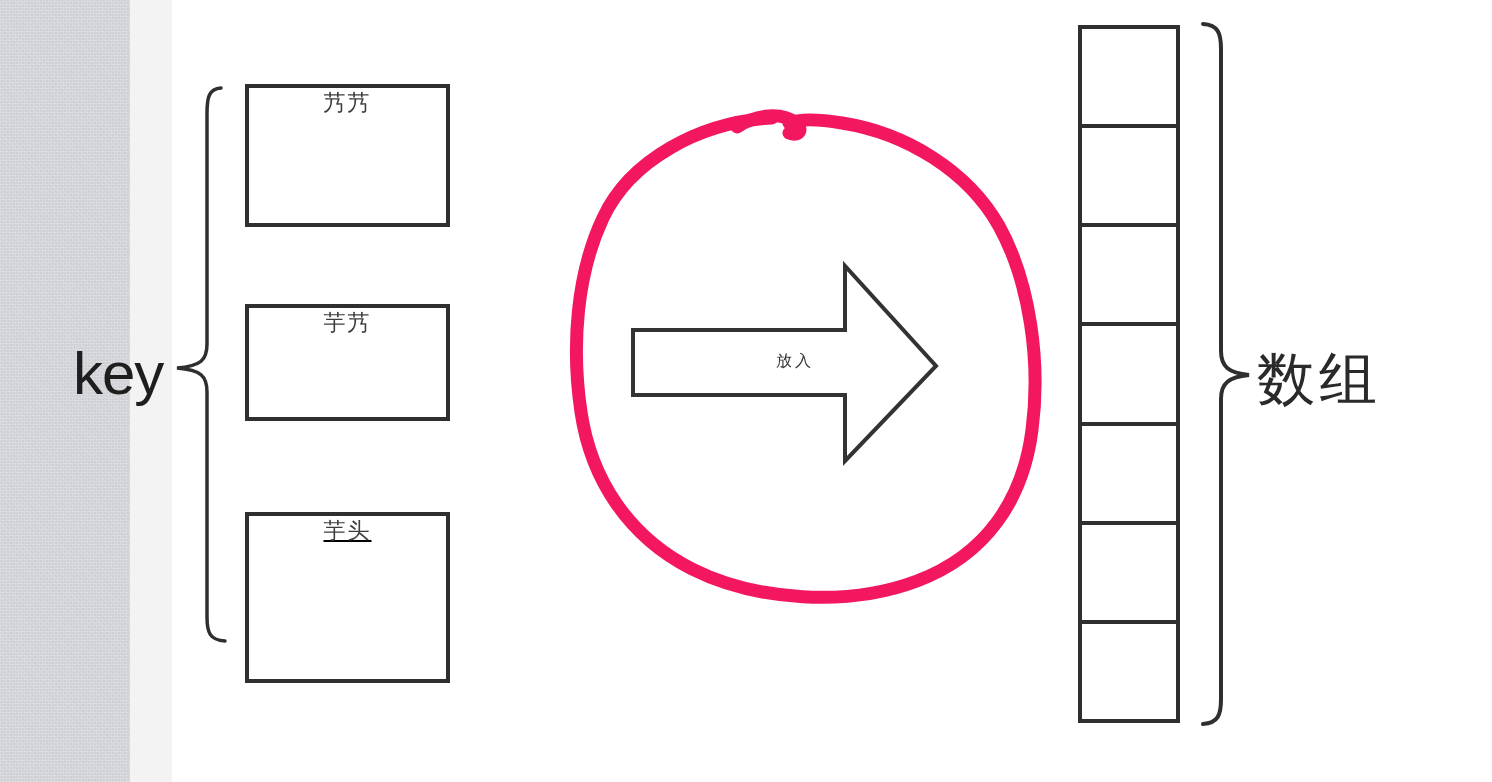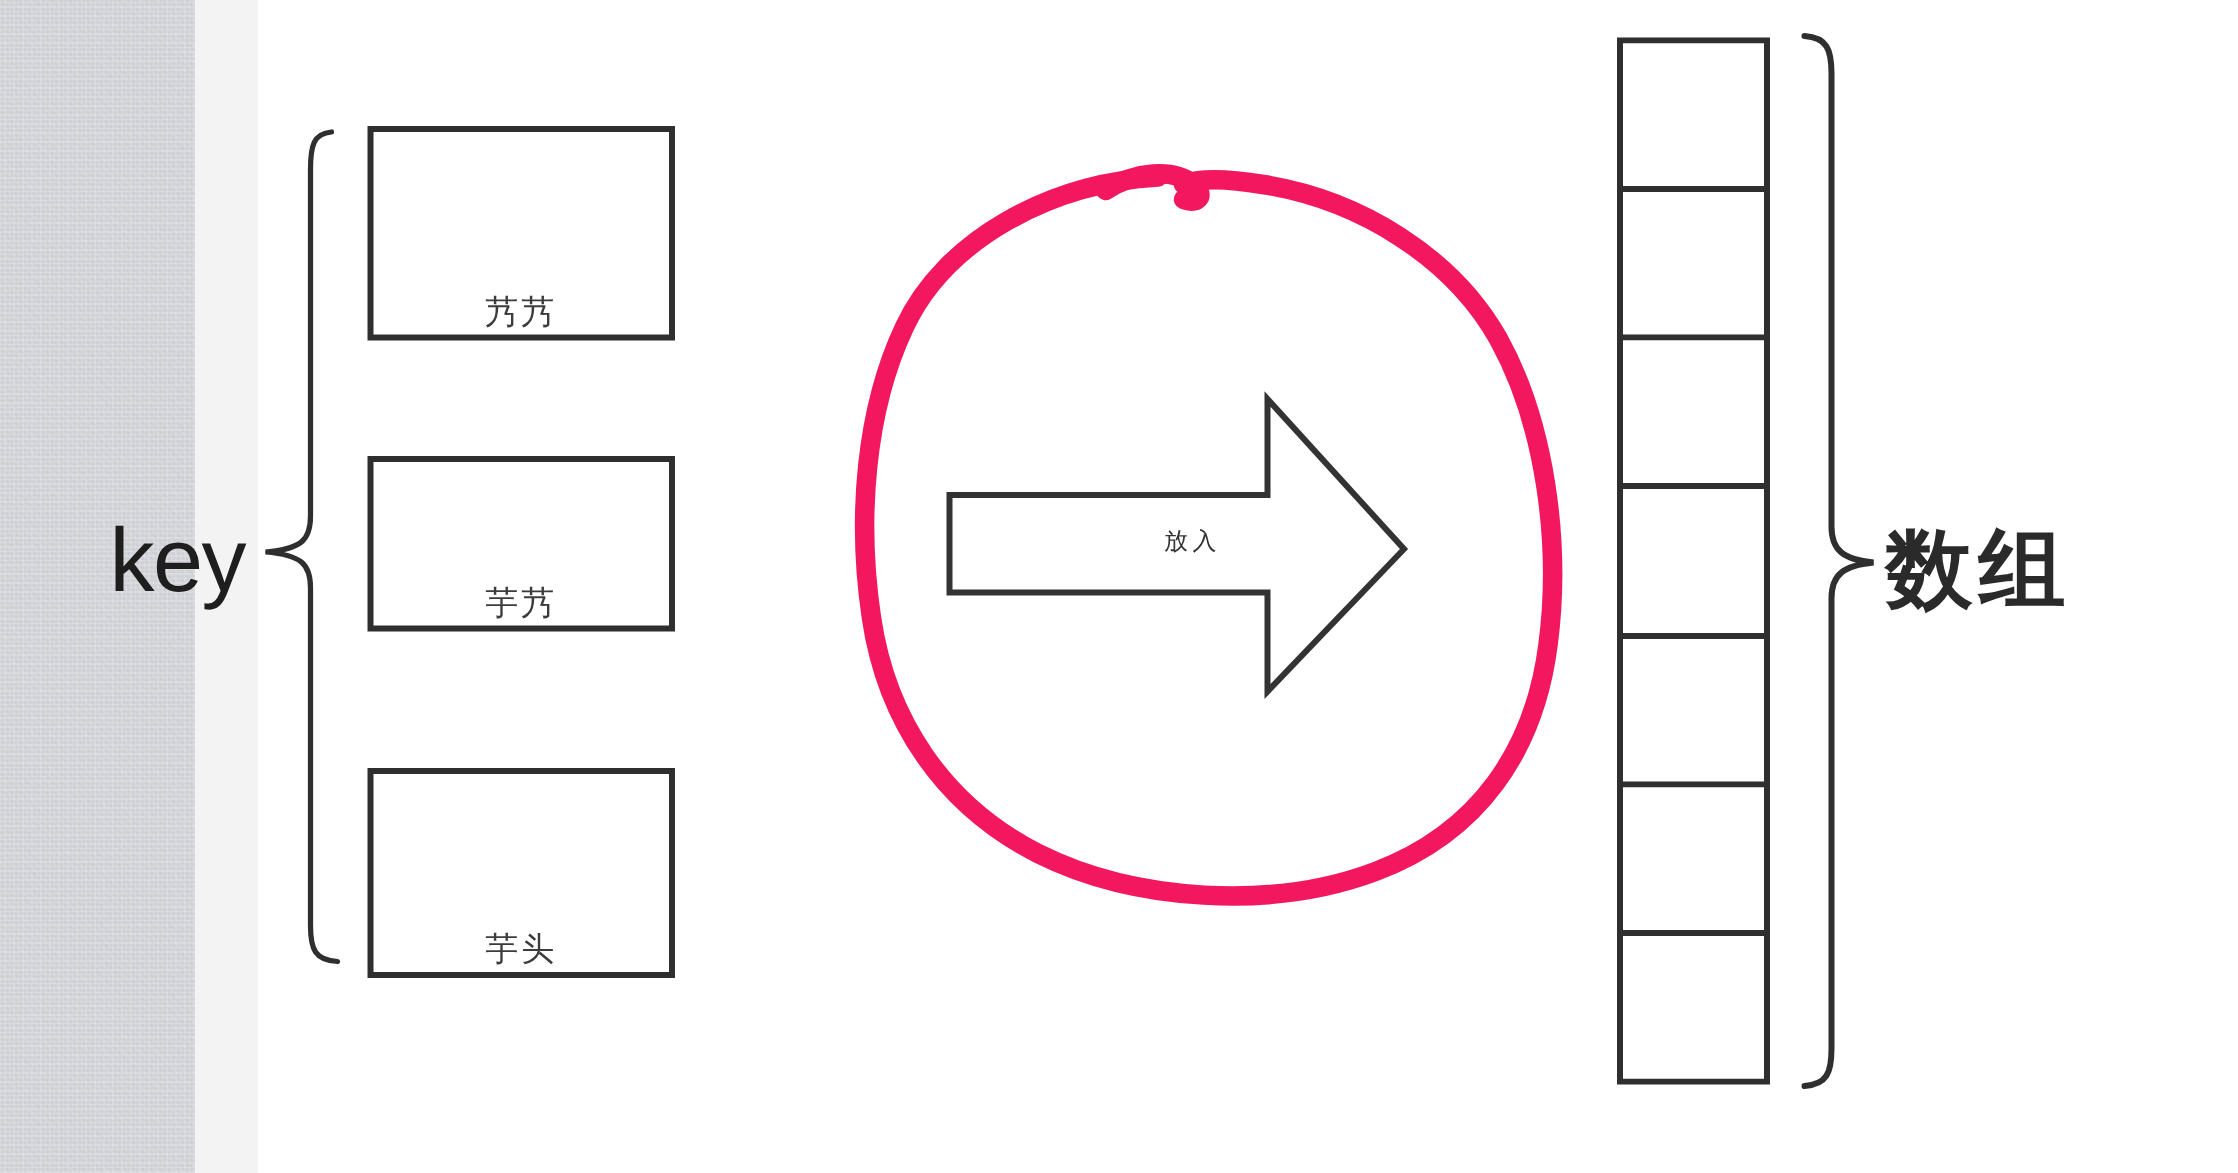--- a/index.html
+++ b/index.html
@@ -17,34 +17,34 @@
       repeating-linear-gradient(45deg, rgba(0,0,0,.02) 0 2px, transparent 2px 4px);
   }
   .strip-light{
     position:absolute;left:130px;top:0;width:42px;height:782px;
     background:#f3f3f4;
   }
   
   .key-box{
     position:absolute;box-sizing:border-box;width:205px;
     border:4px solid #2f2f2f;background:#fff;
-    display:flex;align-items:flex-end;justify-content:center;
+    display:flex;align-items:flex-start;justify-content:center;
   }
   .key-box span{font-size:22px;color:#3c3c3c;letter-spacing:2px;}
   .box-1{left:245px;top:84px;height:143px;}
   .box-2{left:245px;top:304px;height:117px;}
-  .box-3{left:245px;top:512px;height:140px;}
+  .box-3{left:245px;top:512px;height:171px;text-decoration:underline;}
   
   .key-label{
     position:absolute;left:73px;top:339px;
     font-size:60px;font-weight:normal;color:#1e1e1e;letter-spacing:-1px;
   }
   .array-label{
     position:absolute;left:1257px;top:341px;
-    font-size:58px;font-weight:bold;color:#2a2a2a;letter-spacing:4px;
+    font-size:58px;font-weight:normal;color:#2a2a2a;letter-spacing:4px;
   }
   
   .arrow-label{
     position:absolute;left:745px;top:351px;width:100px;
     text-align:center;font-size:16px;color:#333;letter-spacing:3px;z-index:4;
   }
   
   .array-column{
     position:absolute;left:1078px;top:25px;width:102px;height:698px;
     box-sizing:border-box;border:4px solid #2f2f2f;background:#fff;

